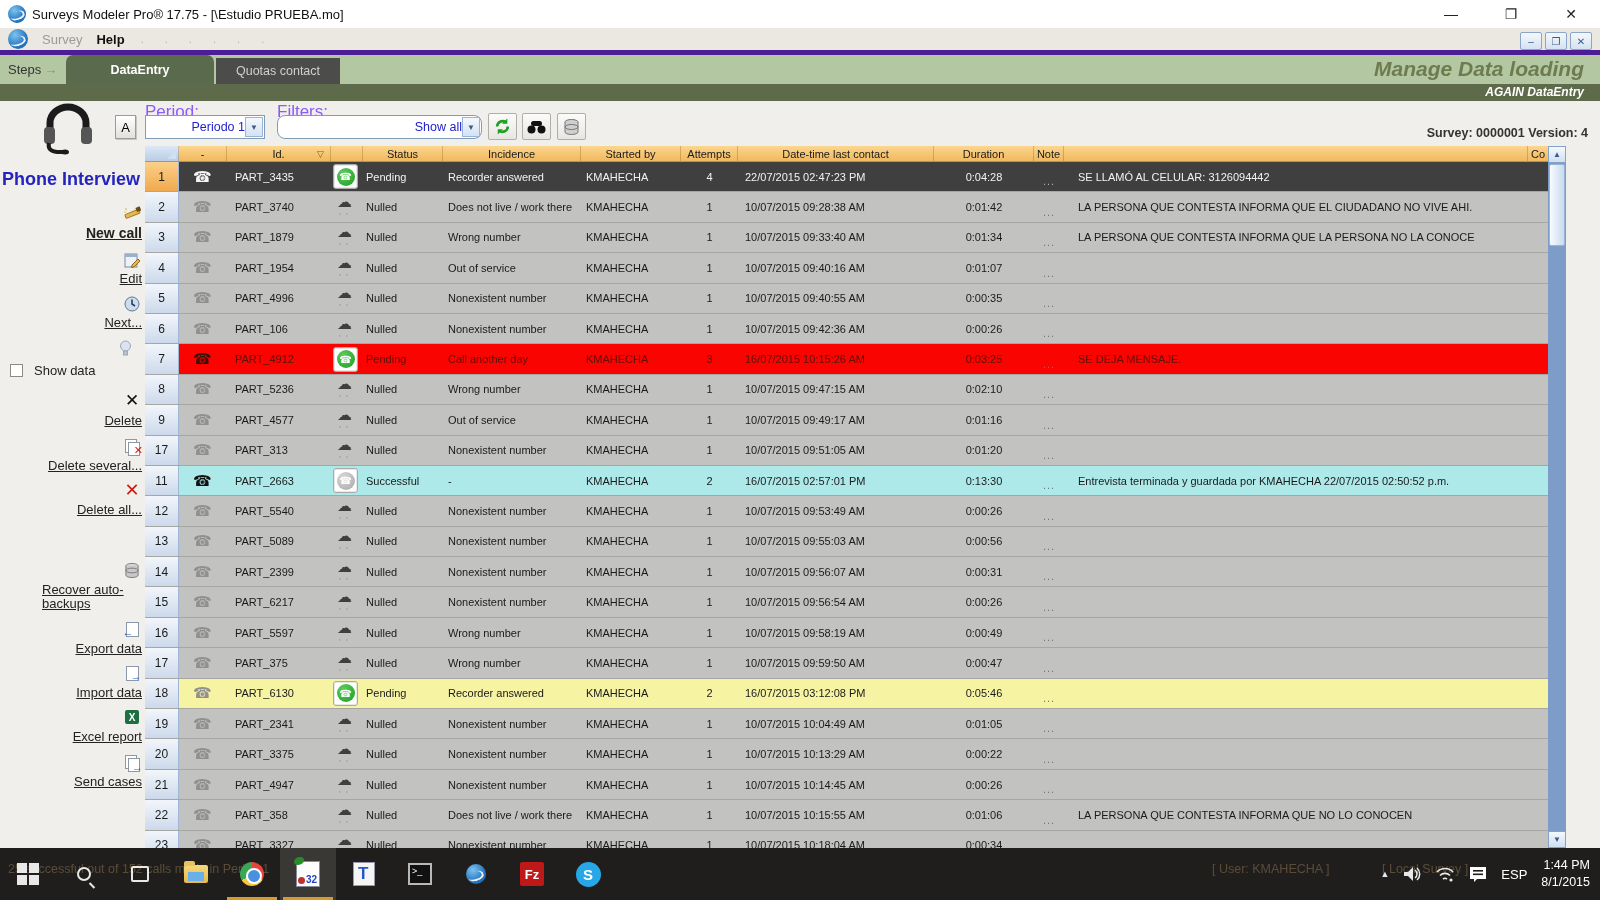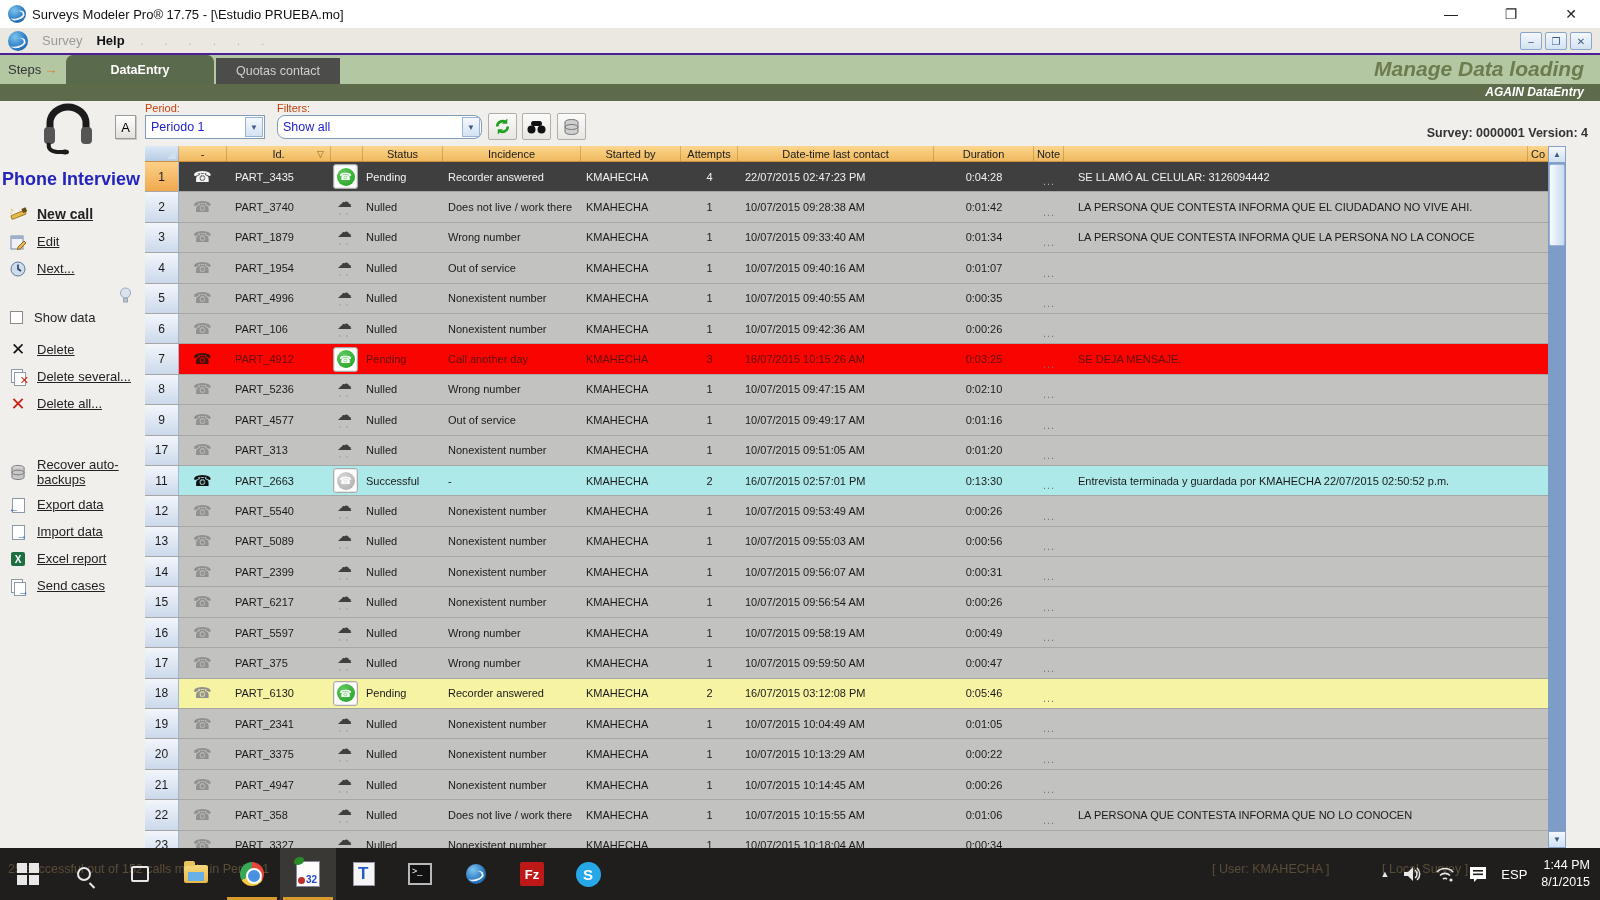--- a/index.html
+++ b/index.html
@@ -15,21 +15,21 @@
   .wbtn { width:22px; height:22px; display:flex; align-items:center; justify-content:center;
     font-size:14px; color:#222; cursor:default; }
   .globe { width:18px; height:18px; border-radius:50%; margin-left:8px; position:relative;
     background:radial-gradient(circle at 35% 30%, #7cc4ee 0%, #2e7cc4 55%, #155a9e 100%); }
   .globe::after { content:""; position:absolute; left:2px; top:6px; width:13px; height:7px;
     border:2px solid rgba(255,255,255,.9); border-top:none; border-left:none; border-radius:50%;
     transform:rotate(-18deg); }
 
   
   .menubar { position:absolute; left:0; top:28px; width:1600px; height:27px; background:#ebe8e2;
-    border-bottom:2px solid #4c1d95; display:flex; align-items:center; }
+    border-bottom:5px solid #4c1d95; display:flex; align-items:center; }
   .menu-item { font-size:13px; margin-left:14px; }
   .menu-survey { color:#9a9a96; }
   .menu-help { color:#111; font-weight:bold; }
   .menu-dots { color:#b9b5ad; font-size:11px; letter-spacing:9px; margin-left:16px; }
   .childbtns { position:absolute; right:8px; top:4px; display:flex; gap:3px; }
   .cbtn { width:22px; height:18px; background:linear-gradient(#f4f8fc,#d4e2f2);
     border:1px solid #8aa6c8; border-radius:2px; font-size:10px; color:#3c5a84;
     display:flex; align-items:center; justify-content:center; }
 
   
@@ -47,21 +47,21 @@
   .band-sub { position:absolute; right:16px; top:1px; font-size:12px; font-weight:bold; font-style:italic; color:#fff; }
 
   
   .sidebar { position:absolute; left:0; top:101px; width:142px; height:747px; background:#f1efec; }
   .headset-row { position:relative; height:58px; }
   .a-btn { position:absolute; right:6px; top:14px; width:21px; height:24px; background:linear-gradient(#fff,#e2e0dc);
     border:1px solid #9a9a96; box-shadow:1px 1px 0 #c8c6c2; font-size:13px; display:flex; align-items:center; justify-content:center; }
   .side-title { text-align:center; color:#2424bc; font-weight:bold; font-size:18px; line-height:1.18;
     margin-top:10px; width:142px; }
   .side-links { margin-top:16px; }
-  .slink { display:flex; align-items:center; margin:0 0 10px 8px; min-height:17px; }
+  .slink { display:flex; align-items:flex-end; margin:0 0 10px 8px; min-height:17px;flex-direction:column; }
   .slink .lbl { font-size:13px; color:#222; text-decoration:underline; margin-left:9px; line-height:1.1; }
   .slink .lbl.bold { font-weight:bold; font-size:14px; }
   .icw { width:20px; display:flex; justify-content:center; flex:0 0 20px; }
   .bulb-row { display:flex; justify-content:flex-end; padding-right:10px; margin-top:2px; }
   .showdata-row { display:flex; align-items:center; margin:6px 0 16px 10px; }
   .cb { width:13px; height:13px; background:#fff; border:1px solid #8a8a86; }
   .showdata-lbl { font-size:13px; color:#222; margin-left:11px; } .gap2 { height:20px; }
   .x-black { font-size:17px; font-weight:bold; color:#111; line-height:13px; }
   .x-red  { font-size:18px; font-weight:900; color:#cc2211; line-height:14px; }
   .pageic { position:relative; width:13px; height:15px; background:#fff; border:1px solid #8a98a8; }
@@ -69,23 +69,23 @@
   .pageic .arr.r { left:auto; right:-4px; }
   .excel-ic { width:14px; height:14px; background:#1d6f42; color:#fff; font-size:10px; font-weight:bold;
     display:flex; align-items:center; justify-content:center; border-radius:2px; }
   .pages2 { position:relative; width:14px; height:15px; }
   .pages2::before, .pages2::after { content:""; position:absolute; width:10px; height:12px; background:#fff; border:1px solid #8a98a8; }
   .pages2::before { left:0; top:0; } .pages2::after { left:3px; top:3px; }
   .pages2 .ov { position:absolute; right:-4px; bottom:-3px; font-size:11px; font-weight:bold; z-index:2; }
 
   
   .toolbar { position:absolute; left:145px; top:101px; width:1455px; height:45px; }
-  .tlabel { position:absolute; top:1px; font-size:11px; color:#c2410c; }
+  .tlabel { position:absolute; top:1px; font-size:17px; color:#8b5cf6; }
   .combo { position:absolute; top:14px; height:24px; background:#fff; border:1px solid #7f9db9;
-    display:flex; align-items:center; }
+    display:flex; align-items:center;text-align:right; }
   .combo .val { font-size:12.5px; color:#2222cc; margin-left:5px; flex:1; }
   .combo .drop { width:18px; height:20px; margin-right:1px; background:linear-gradient(#f4f8fc,#d4e2f2);
     border:1px solid #9ab4d6; display:flex; align-items:center; justify-content:center;
     font-size:8px; color:#3c5a84; }
   .toolbtn { position:absolute; top:12px; width:29px; height:27px; background:linear-gradient(#fbfbfa,#e8e6e2);
     border:1px solid #b0aea8; border-radius:2px; display:flex; align-items:center; justify-content:center; }
   .survey-info { position:absolute; right:12px; top:25px; font-size:12.5px; font-weight:bold; color:#333; }
 
   
   .grid { position:absolute; left:145px; top:146px; width:1403px; }

